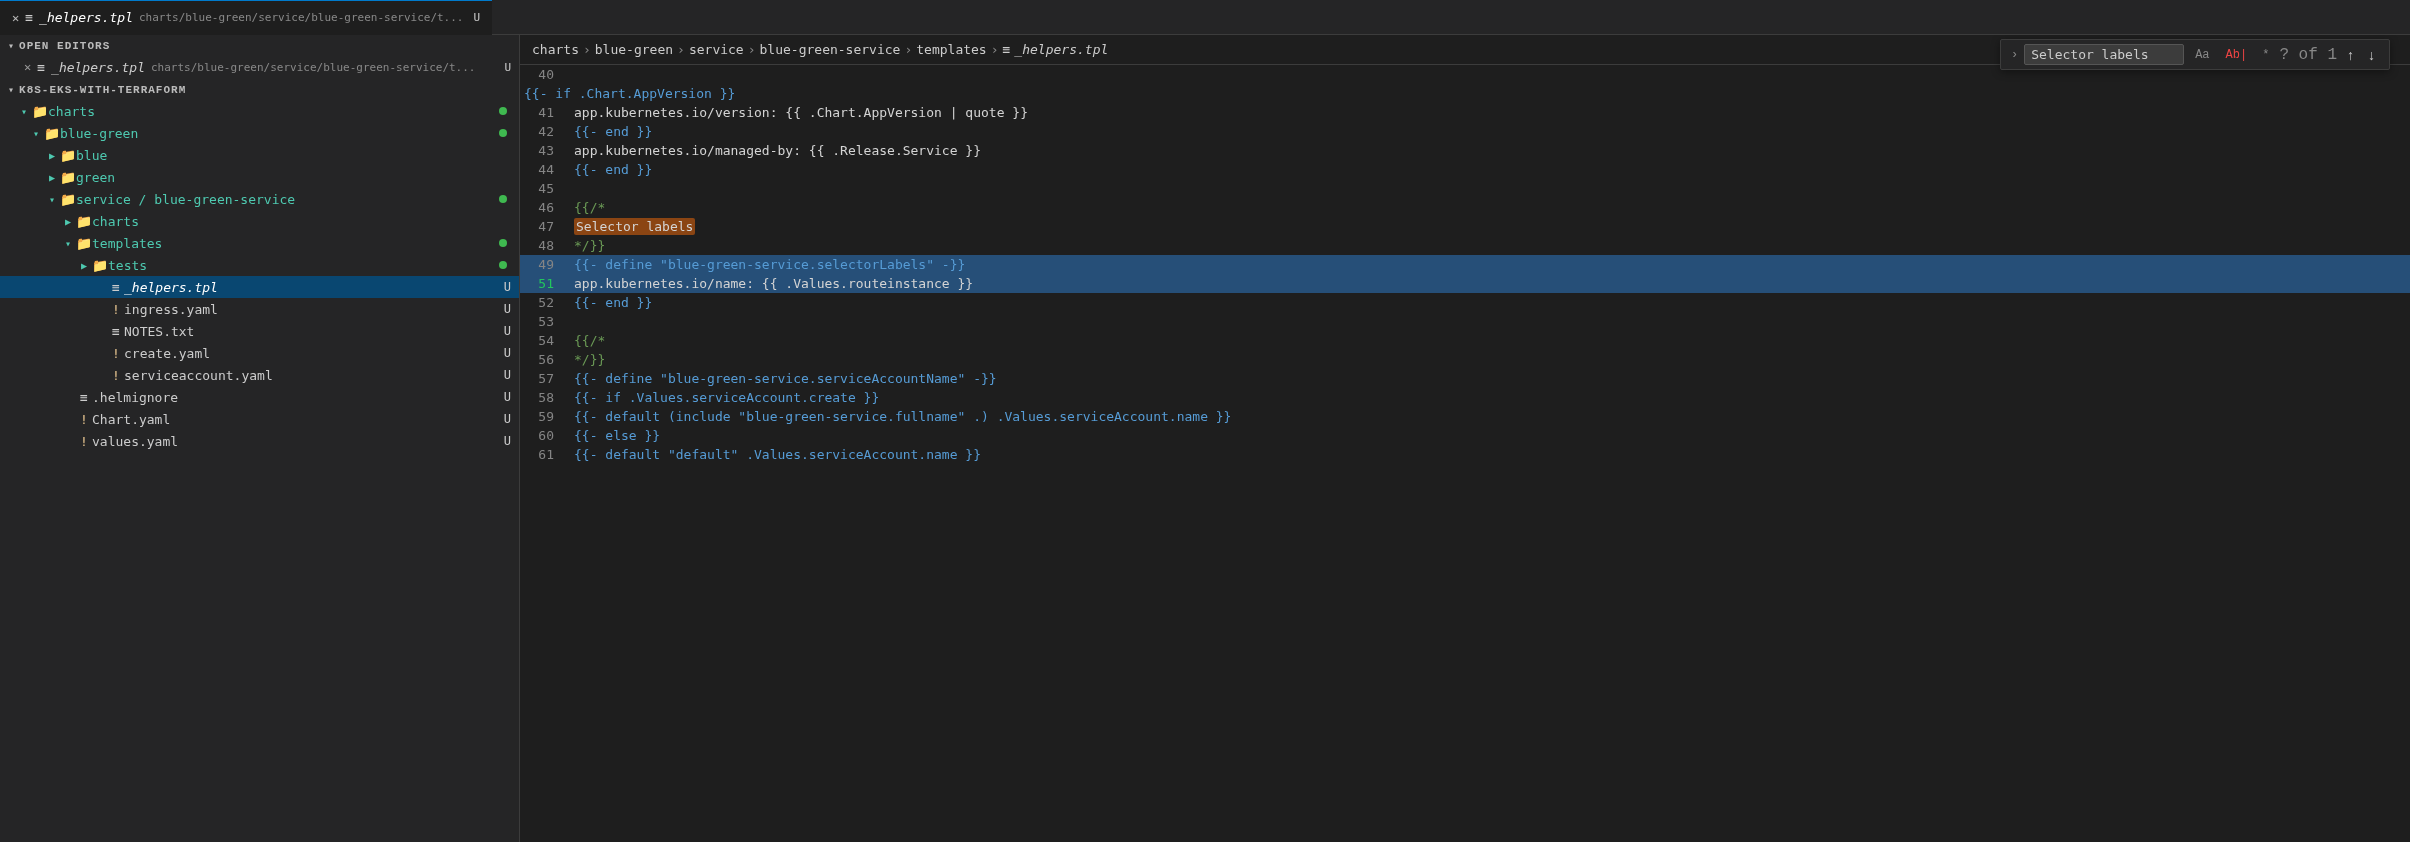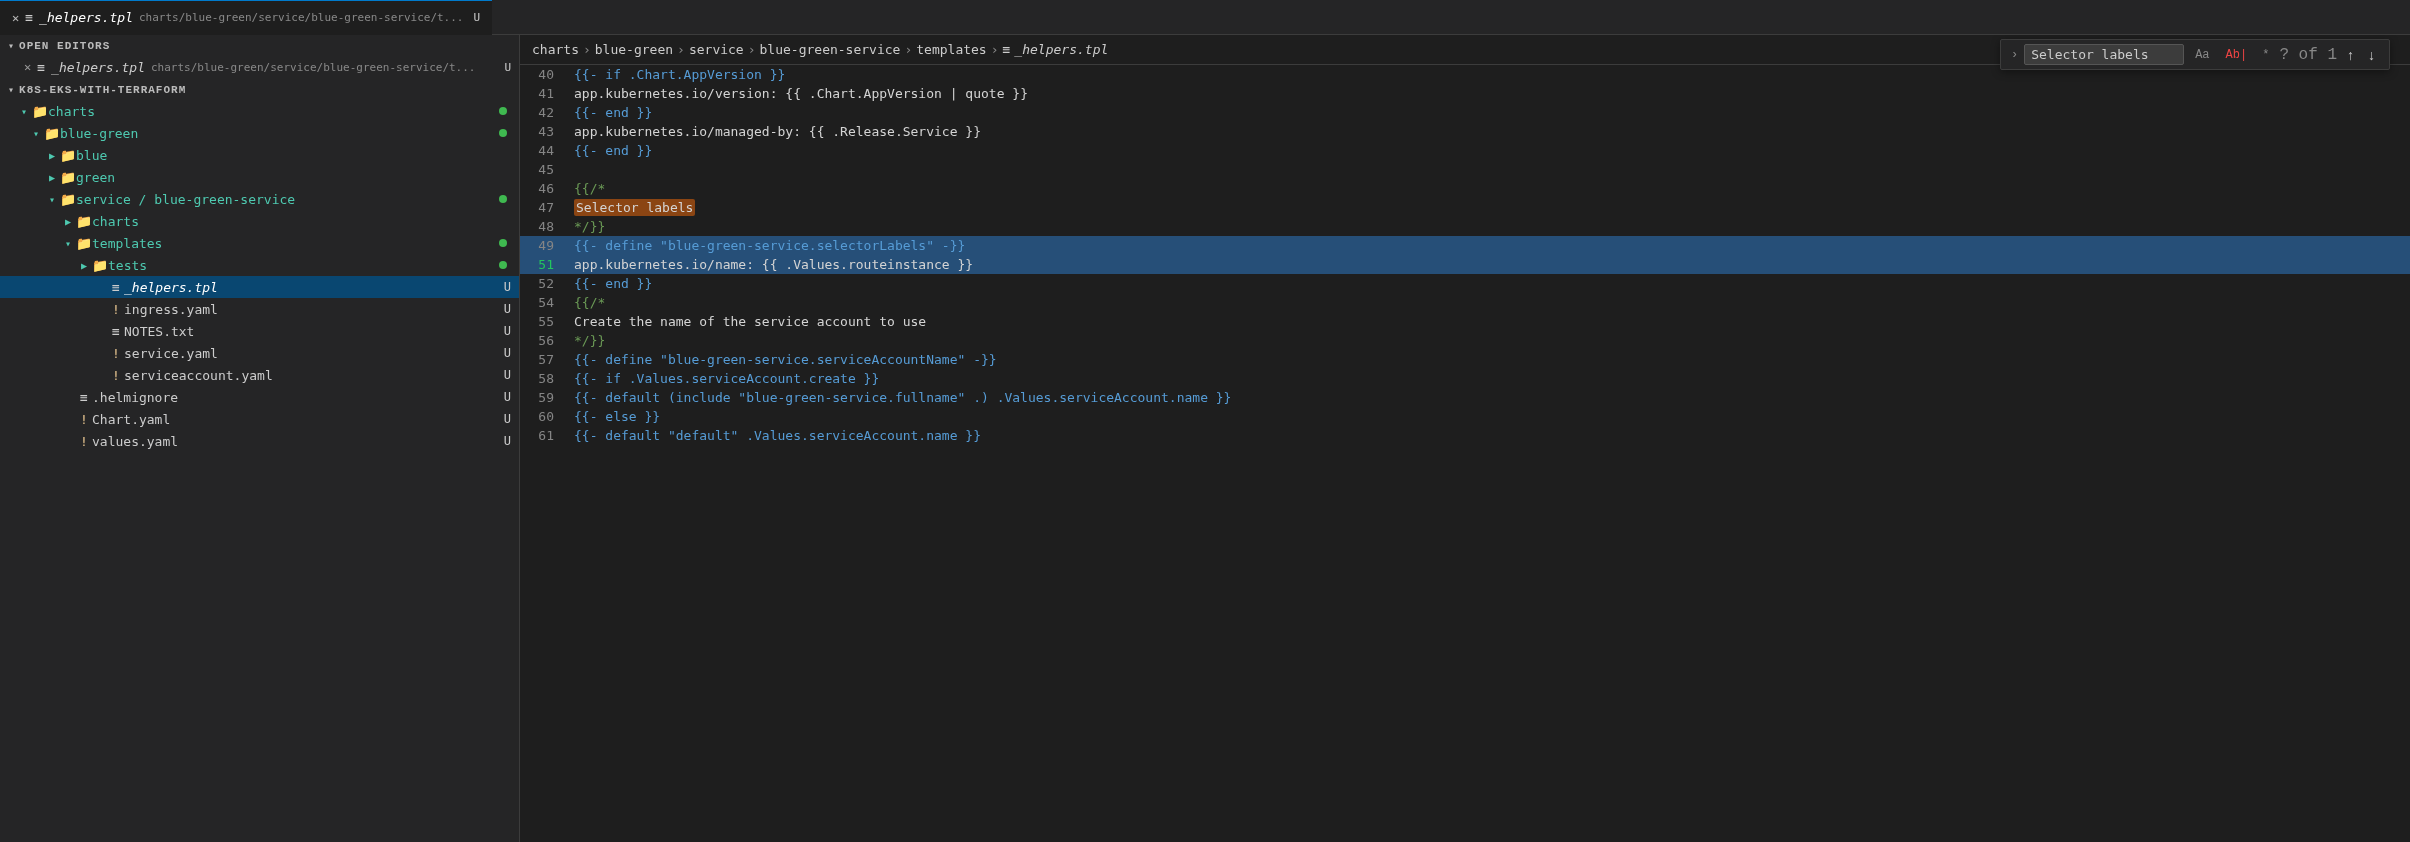--- a/index.html
+++ b/index.html
@@ -136,21 +136,21 @@
           <span style="width:16px;"></span>
           <span style="width:16px; text-align:center; color:#cccccc;">≡</span>
           <span style="flex:1;">NOTES.txt</span>
           <span style="margin-right:8px; font-size:12px; color:#cccccc;">U</span>
         </div>
 
         <div style="display:flex; align-items:center; height:22px; cursor:pointer; padding-left:8px; font-family:Consolas,monospace; font-size:13px; color:#cccccc;">
           <span style="width:84px; display:inline-block;"></span>
           <span style="width:16px;"></span>
           <span style="width:16px; text-align:center; color:#e2c08d;">!</span>
-          <span style="flex:1;">service.yaml</span>
+          <span style="flex:1;">create.yaml</span>
           <span style="margin-right:8px; font-size:12px; color:#cccccc;">U</span>
         </div>
 
         <div style="display:flex; align-items:center; height:22px; cursor:pointer; padding-left:8px; font-family:Consolas,monospace; font-size:13px; color:#cccccc;">
           <span style="width:84px; display:inline-block;"></span>
           <span style="width:16px;"></span>
           <span style="width:16px; text-align:center; color:#e2c08d;">!</span>
           <span style="flex:1;">serviceaccount.yaml</span>
           <span style="margin-right:8px; font-size:12px; color:#cccccc;">U</span>
         </div>
@@ -205,21 +205,21 @@
         <span style="font-size:12px; color:#888; cursor:pointer; padding:1px 4px; border:1px solid transparent; border-radius:2px;">Aa</span>
         <span style="font-size:12px; color:#ef4444; cursor:pointer; padding:1px 4px; border:1px solid transparent; border-radius:2px;">Ab|</span>
         <span style="font-size:12px; color:#888; cursor:pointer; padding:1px 4px;">*</span>
         <span style="font-size:16px; color:#888; white-space:nowrap;">? of 1</span>
         <button style="background:none; border:none; color:#cccccc; cursor:pointer; padding:2px 4px; font-size:14px;">↑</button>
         <button style="background:none; border:none; color:#cccccc; cursor:pointer; padding:2px 4px; font-size:14px;">↓</button>
       </div>
 
       <div style="flex:1; overflow-y:auto; background:#1e1e1e; font-family:Consolas,monospace; font-size:13px; line-height:19px;">
 
-        <div style="display:flex; align-items:flex-start; min-height:19px;">
+        <div style="display:flex; align-items:flex-start; min-height:19px;flex-direction:column;">
           <span style="width:50px; text-align:right; padding-right:16px; color:#858585; flex-shrink:0; user-select:none;">40</span>
           <span style="flex:1; padding-left:4px; white-space:pre; color:#569cd6;">{{- if .Chart.AppVersion }}</span>
         </div>
 
         <div style="display:flex; align-items:flex-start; min-height:19px;">
           <span style="width:50px; text-align:right; padding-right:16px; color:#858585; flex-shrink:0; user-select:none;">41</span>
           <span style="flex:1; padding-left:4px; white-space:pre; color:#d4d4d4;">app.kubernetes.io/version: {{ .Chart.AppVersion <span style="color:#d4d4d4;">| quote }}</span></span>
         </div>
 
         <div style="display:flex; align-items:flex-start; min-height:19px;">
@@ -266,30 +266,30 @@
         <div style="display:flex; align-items:flex-start; min-height:19px; background:#264f78;">
           <span style="width:50px; text-align:right; padding-right:16px; color:#22c55e; flex-shrink:0; user-select:none;">51</span>
           <span style="flex:1; padding-left:4px; white-space:pre; color:#d4d4d4;">app.kubernetes.io/name: {{ .Values.routeinstance }}</span>
         </div>
 
         <div style="display:flex; align-items:flex-start; min-height:19px;">
           <span style="width:50px; text-align:right; padding-right:16px; color:#858585; flex-shrink:0; user-select:none;">52</span>
           <span style="flex:1; padding-left:4px; white-space:pre; color:#569cd6;">{{- end }}</span>
         </div>
 
+        <div style="display:flex; align-items:flex-start; min-height:19px;">
+          <span style="width:50px; text-align:right; padding-right:16px; color:#858585; flex-shrink:0; user-select:none;">53</span>
+          <span style="flex:1; padding-left:4px; white-space:pre;"></span>
+        </div>
 
         <div style="display:flex; align-items:flex-start; min-height:19px;">
           <span style="width:50px; text-align:right; padding-right:16px; color:#858585; flex-shrink:0; user-select:none;">54</span>
           <span style="flex:1; padding-left:4px; white-space:pre; color:#6a9955;">{{/*</span>
         </div>
 
-        <div style="display:flex; align-items:flex-start; min-height:19px;">
-          <span style="width:50px; text-align:right; padding-right:16px; color:#858585; flex-shrink:0; user-select:none;">55</span>
-          <span style="flex:1; padding-left:4px; white-space:pre; color:#d4d4d4;">Create the name of the service account to use</span>
-        </div>
 
         <div style="display:flex; align-items:flex-start; min-height:19px;">
           <span style="width:50px; text-align:right; padding-right:16px; color:#858585; flex-shrink:0; user-select:none;">56</span>
           <span style="flex:1; padding-left:4px; white-space:pre; color:#6a9955;">*/}}</span>
         </div>
 
         <div style="display:flex; align-items:flex-start; min-height:19px;">
           <span style="width:50px; text-align:right; padding-right:16px; color:#858585; flex-shrink:0; user-select:none;">57</span>
           <span style="flex:1; padding-left:4px; white-space:pre; color:#569cd6;">{{- define "blue-green-service.serviceAccountName" -}}</span>
         </div>

